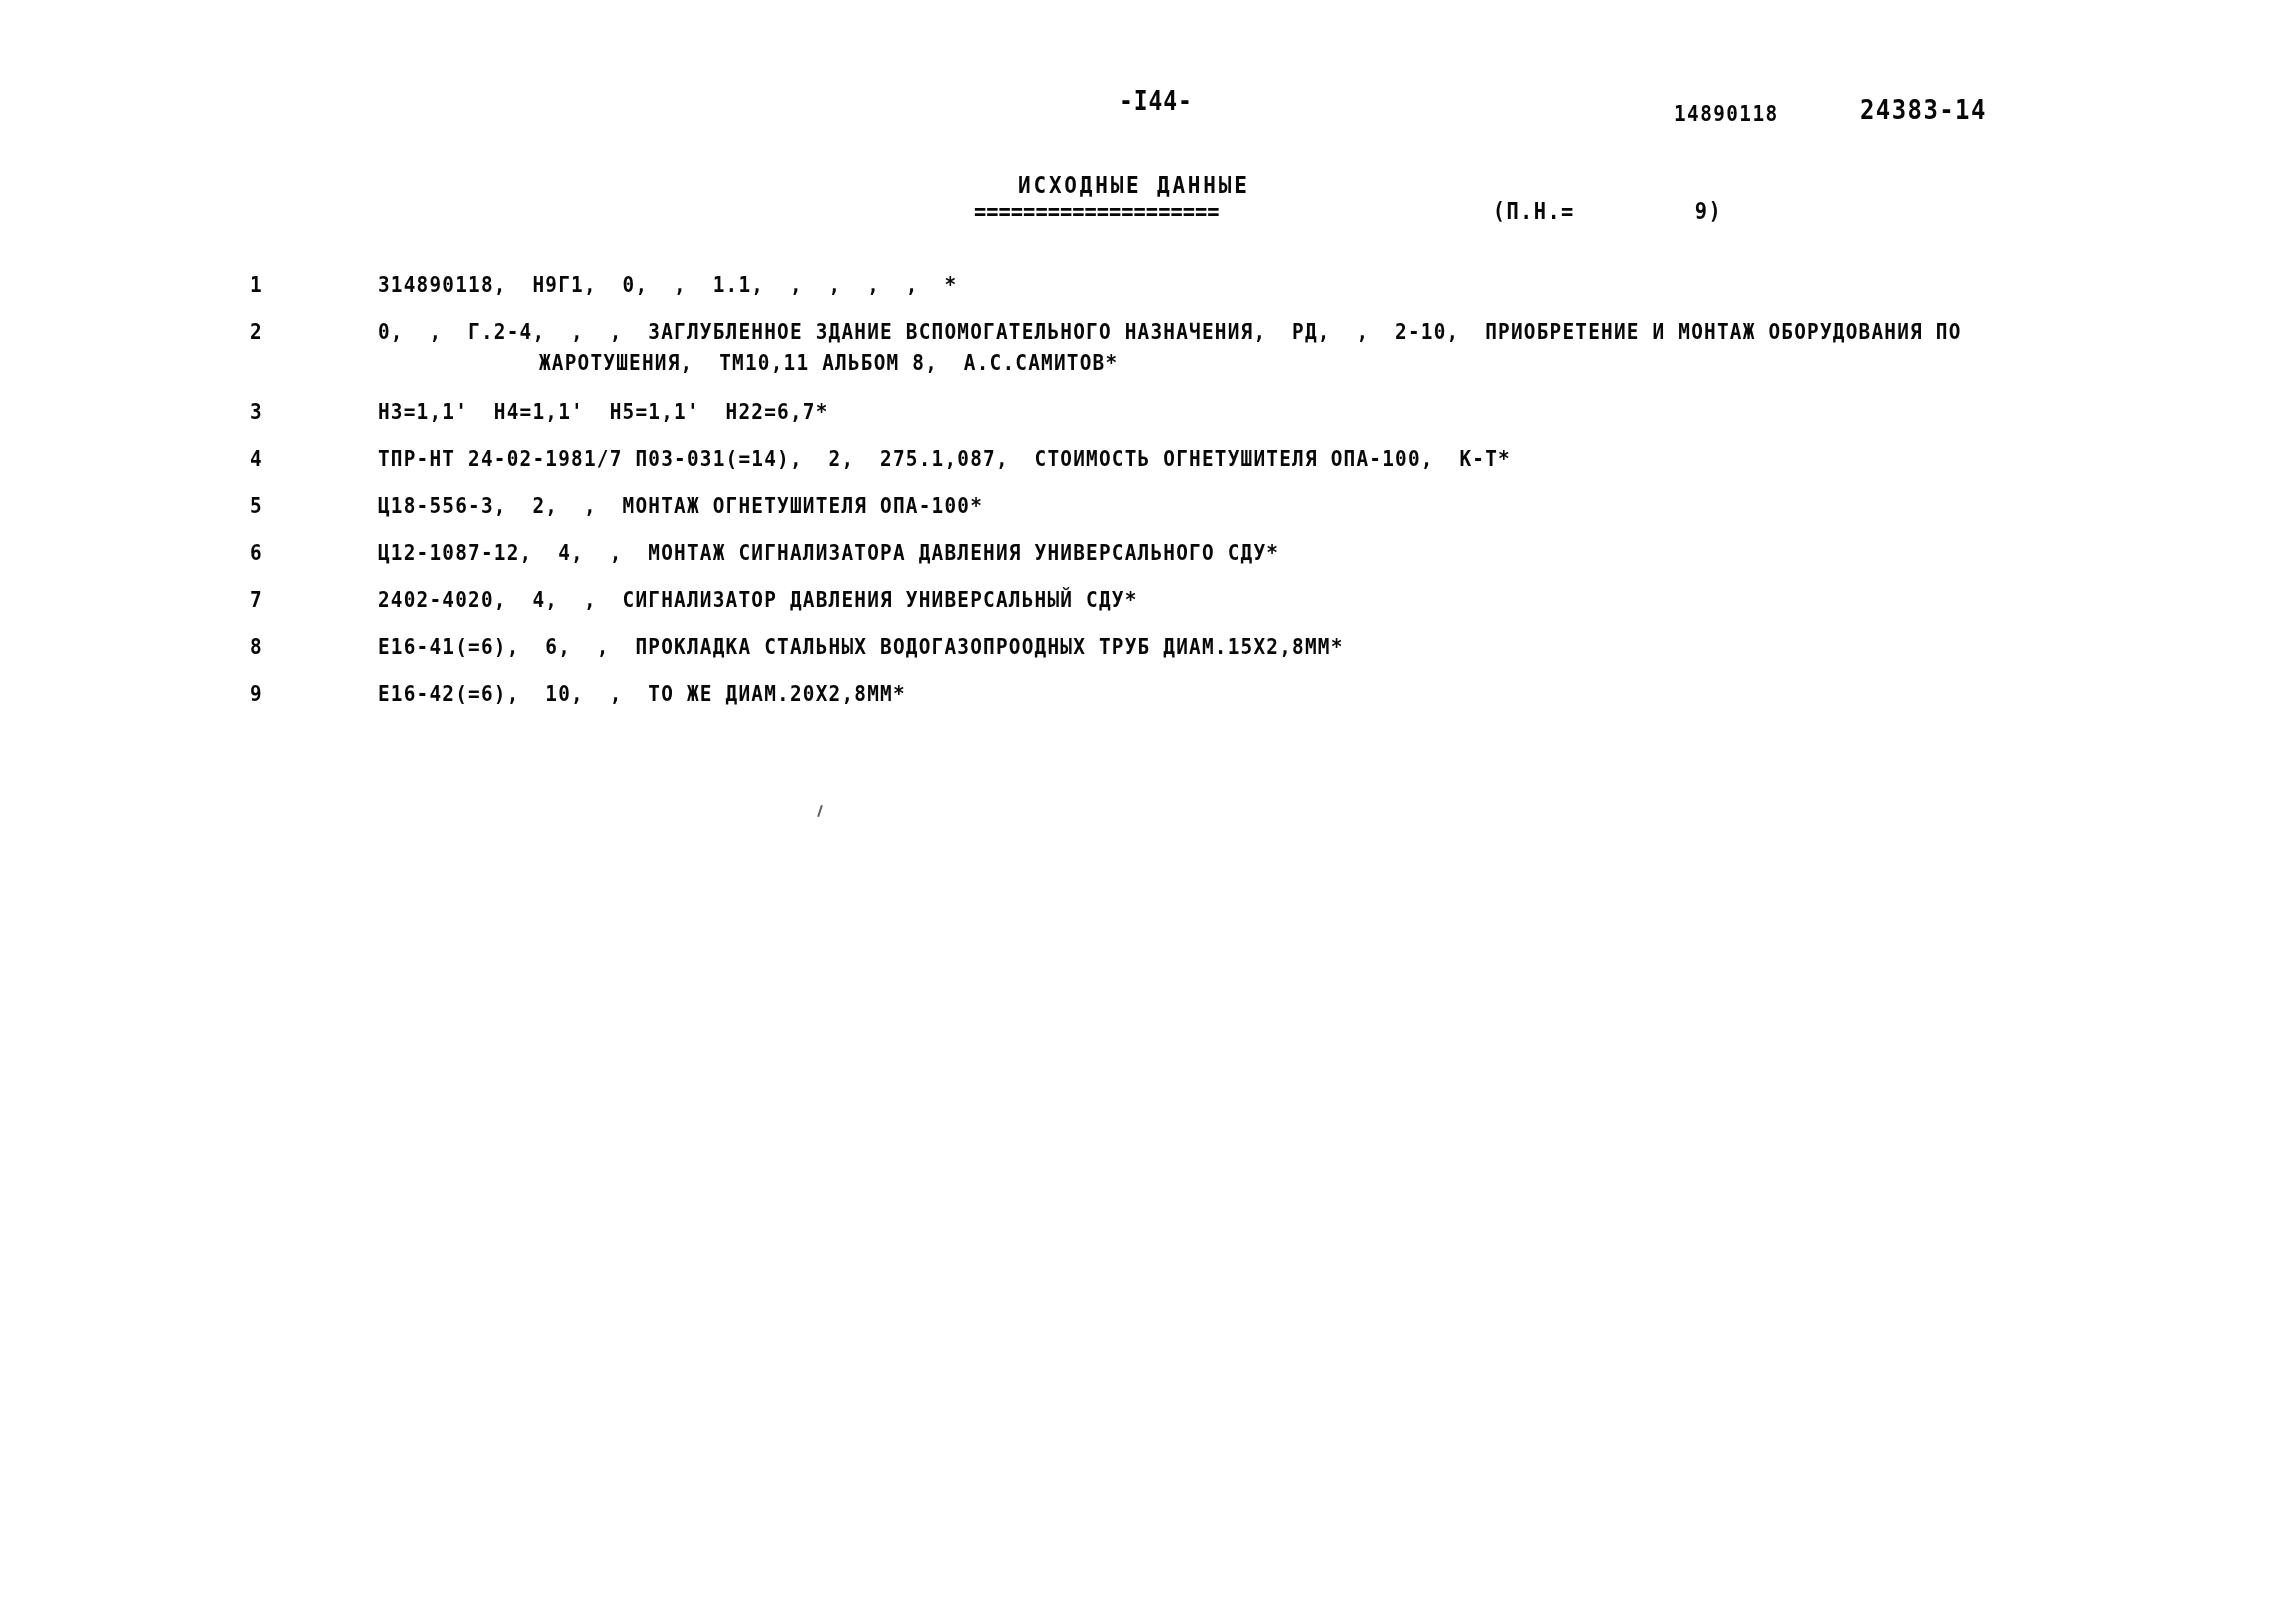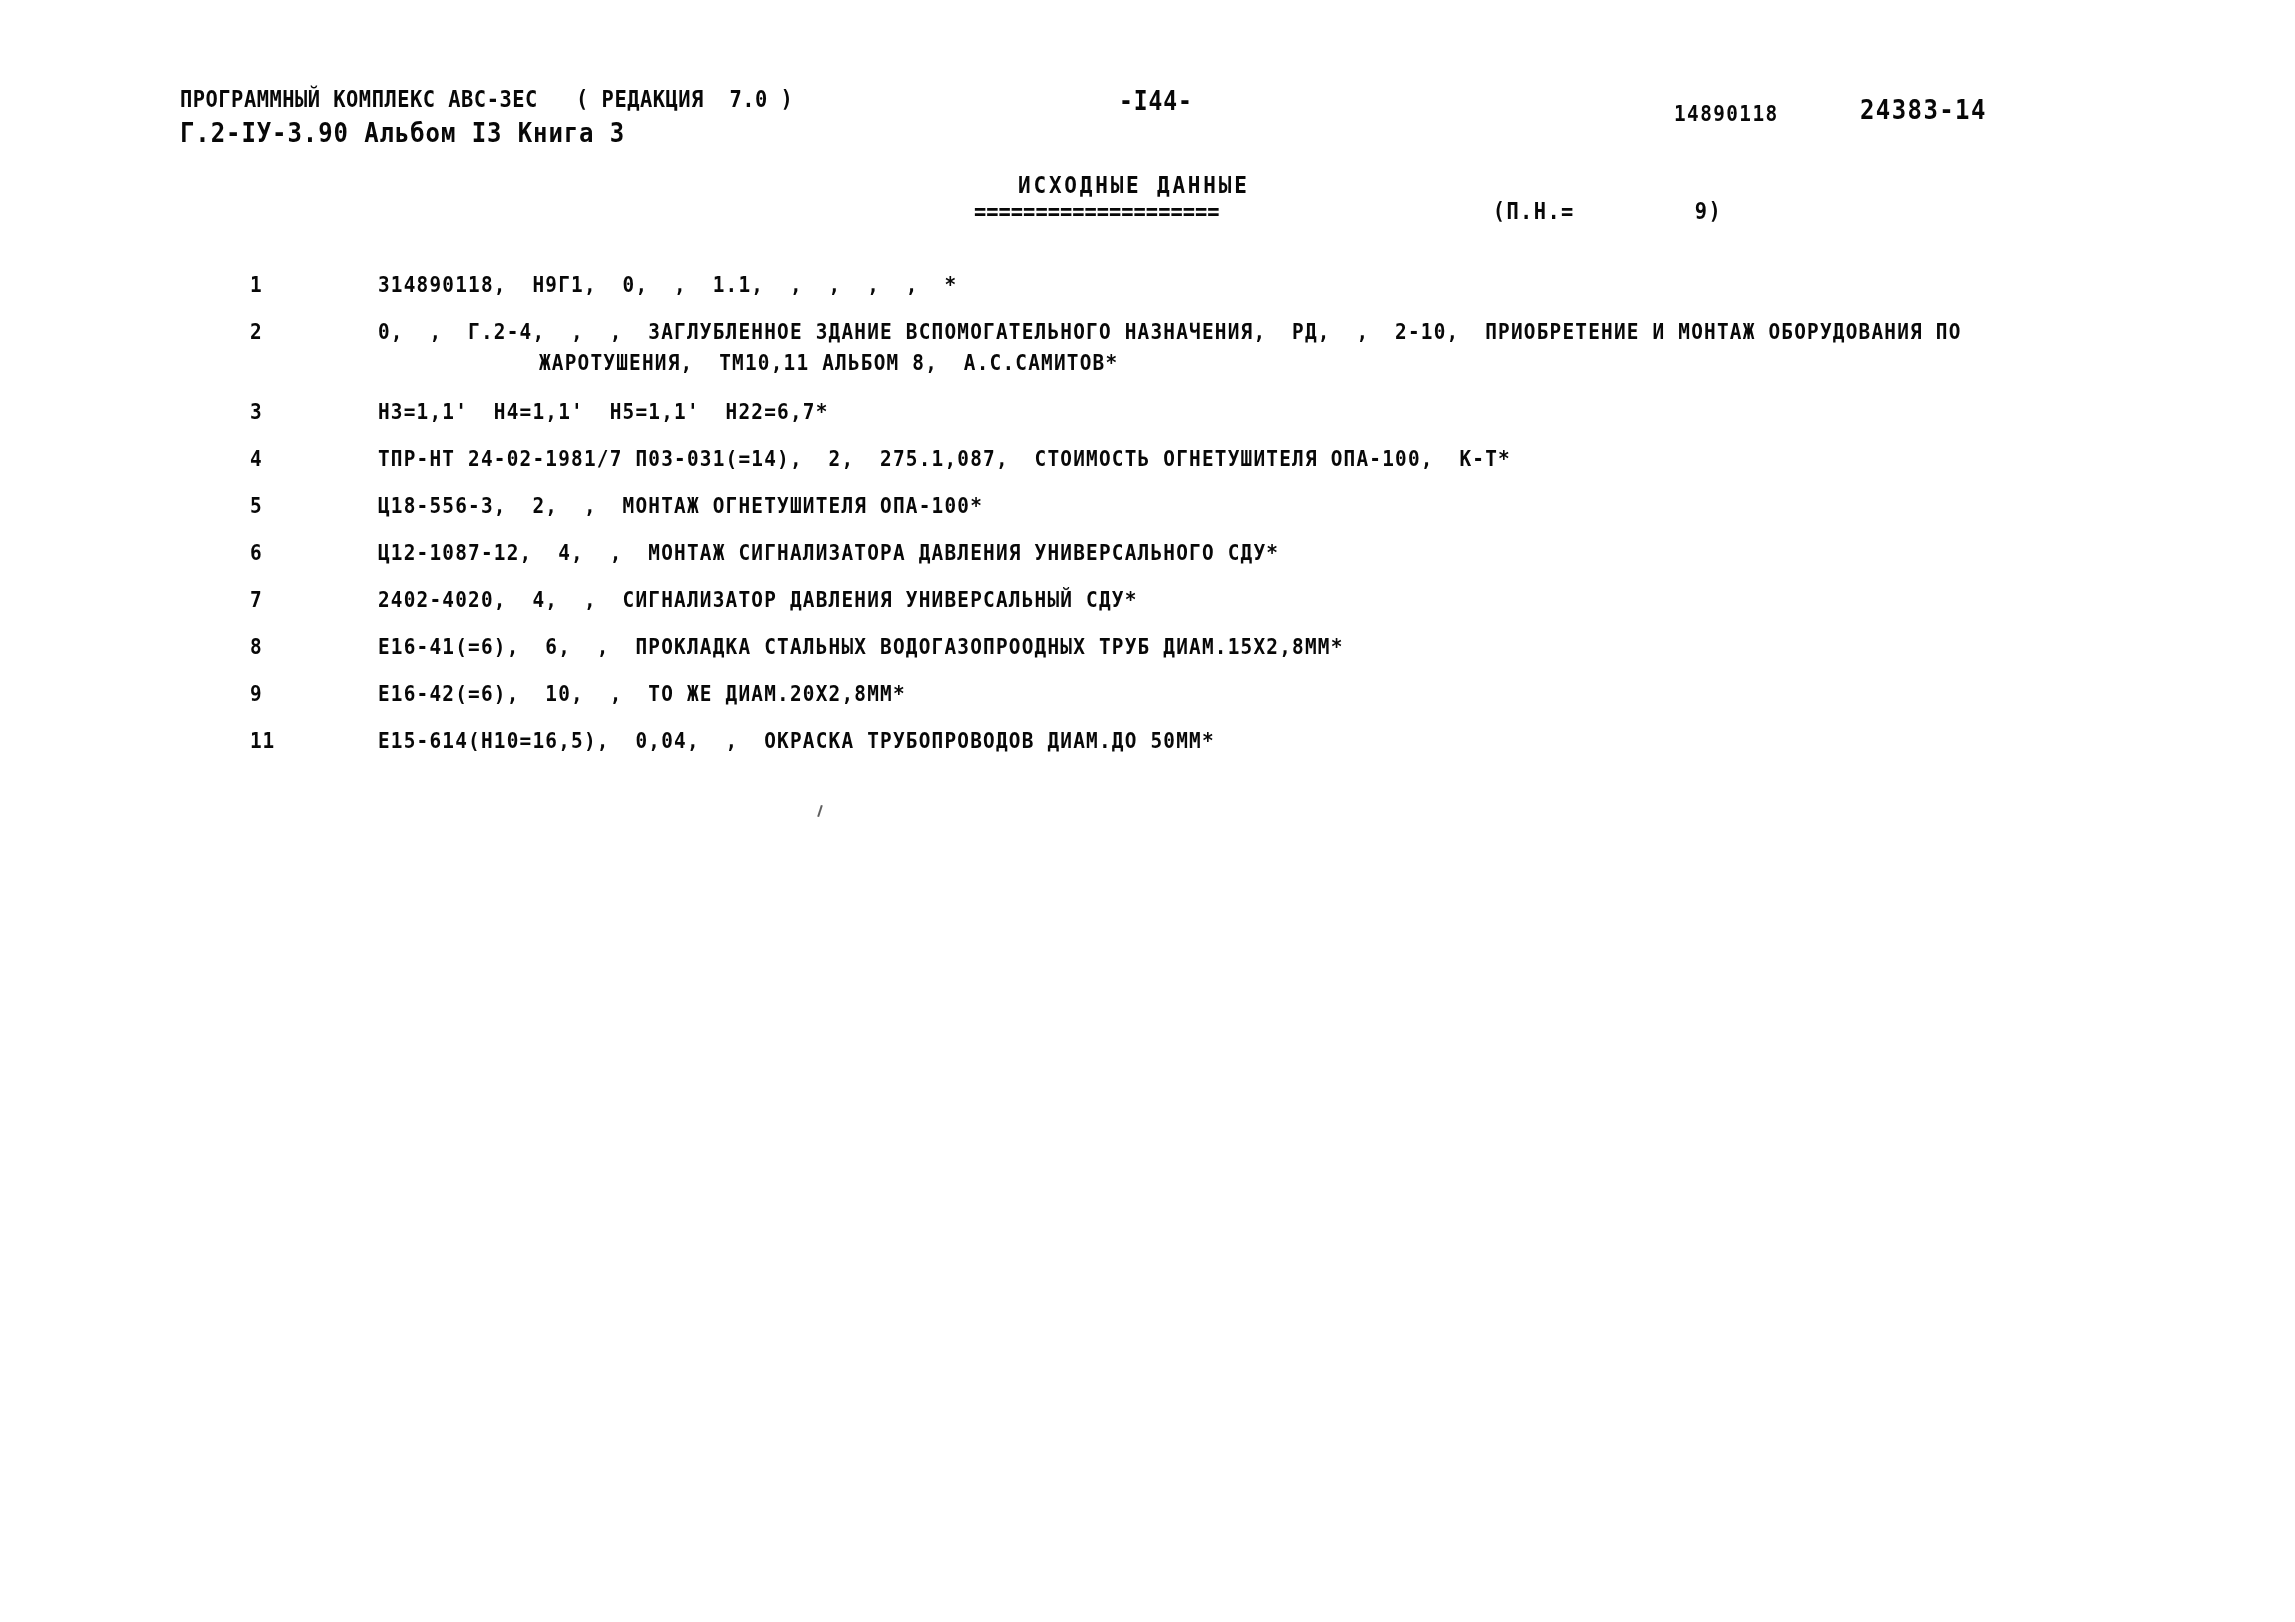--- a/index.html
+++ b/index.html
@@ -141,24 +141,20 @@
     background: #2a2a2a;
     transform: rotate(18deg);
     opacity: 0.75;
   }
 </style>
 </head>
 <body>
 
 <div id="page">
 
-  <div id="hdr-left">
-    <div id="hdr-line1" class="mono">ПРОГРАММНЫЙ КОМПЛЕКС АВС-3ЕС   ( РЕДАКЦИЯ  7.0 )</div>
-    <div id="hdr-line2" class="mono">Г.2-IУ-3.90 Альбом I3 Книга 3</div>
-  </div>
 
   <div id="page-number" class="mono">-I44-</div>
 
   <div id="doc-code" class="mono">14890118</div>
 
   <div id="sheet-code" class="mono">24383-14</div>
 
   <div id="section-title" class="mono">ИСХОДНЫЕ ДАННЫЕ</div>
   <div id="section-rule" class="mono">====================</div>
   <div id="section-param" class="mono">
@@ -207,24 +203,20 @@
       <div class="row-num mono">8</div>
       <div class="row-text mono">Е16-41(=6),  6,  ,  ПРОКЛАДКА СТАЛЬНЫХ ВОДОГАЗОПРООДНЫХ ТРУБ ДИАМ.15Х2,8ММ*</div>
     </div>
 
     <div class="row">
       <div class="row-num mono">9</div>
       <div class="row-text mono">Е16-42(=6),  10,  ,  ТО ЖЕ ДИАМ.20Х2,8ММ*</div>
     </div>
 
 
-    <div class="row">
-      <div class="row-num mono">11</div>
-      <div class="row-text mono">Е15-614(Н10=16,5),  0,04,  ,  ОКРАСКА ТРУБОПРОВОДОВ ДИАМ.ДО 50ММ*</div>
-    </div>
 
 
   </div>
 
   <div id="stray-mark"></div>
 
 </div>
 
 
 </body></html>

